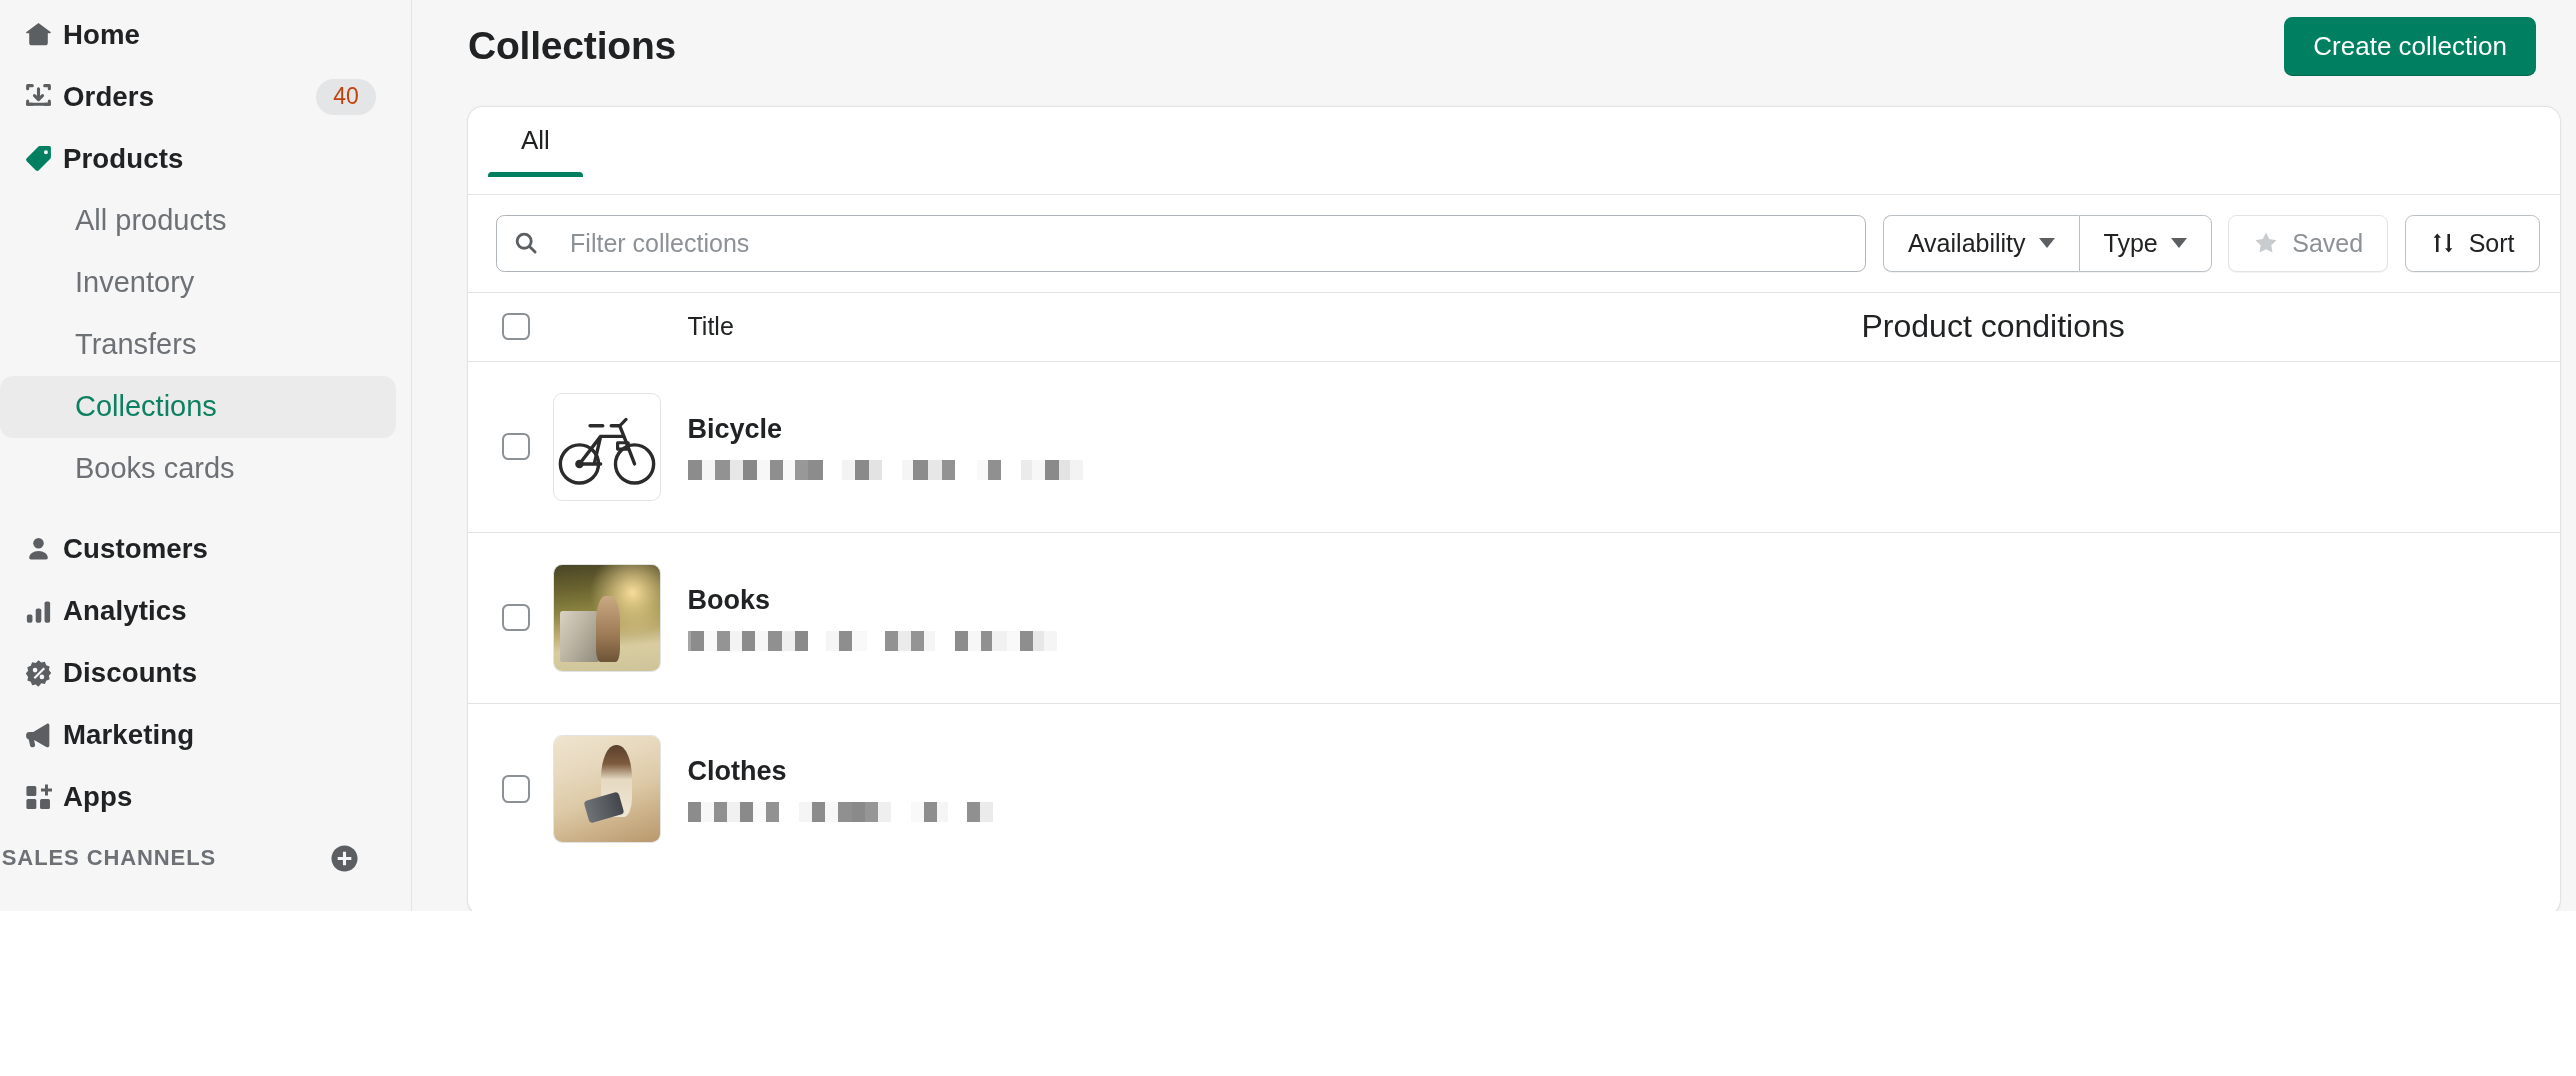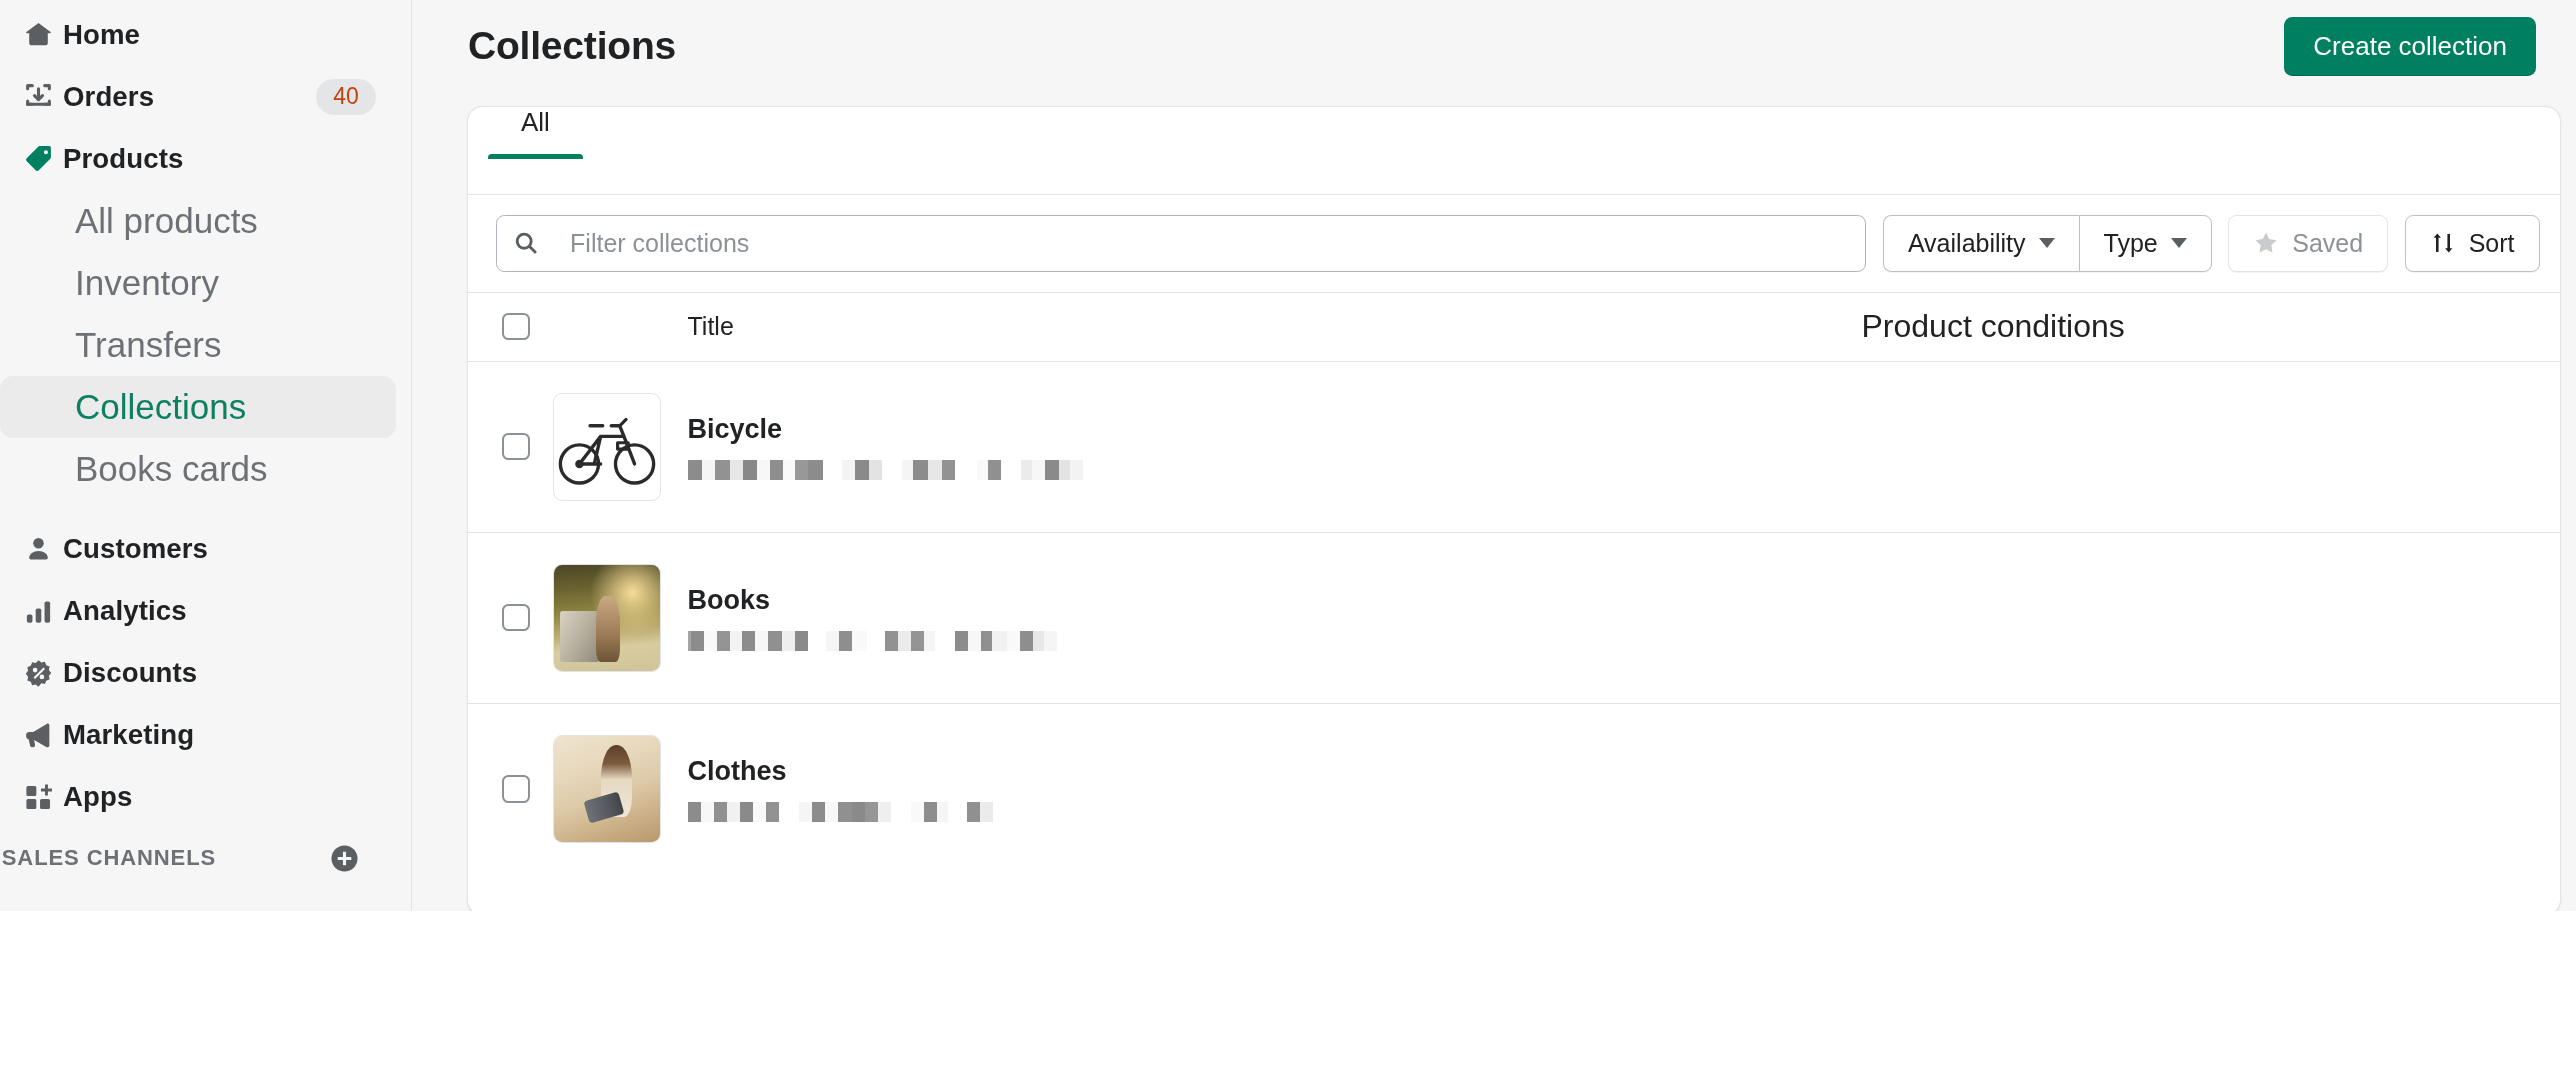--- a/index.html
+++ b/index.html
@@ -52,21 +52,21 @@
     border-radius: 27.6px; padding: 6.4px 17.5px; line-height:1;
   }
   .sub-item {
     display:flex; align-items:center;
     height: 62px;
     margin: 0 14.7px 0 0;
     padding-left: 75px;
     border-radius: 13px;
     cursor:pointer;
   }
-  .sub-item .lbl { font-size: 35px; font-weight: 400; color:#6D7175; }
+  .sub-item .lbl { font-size: 29px; font-weight: 400; color:#6D7175; }
   .sub-item.active { background:#EBEBEB; }
   .sub-item.active .lbl { color:#0E8062; font-weight:500; }
 
   .nav-gap { height: 18.4px; }
 
   .sales-channels {
     margin-top: auto;
     padding: 0 0 33px 0;
     display:flex; align-items:center; height: 73px;
   }
@@ -102,21 +102,21 @@
     margin: 14.7px 16.5px 0 56px;
     background:#ffffff;
     border-radius: 14.7px;
     box-shadow: 0 0 0 0.9px rgba(63,63,68,0.05), 0 0.9px 2.8px rgba(63,63,68,0.15);
     overflow: hidden;
     height: 808px;
   }
 
   
   .tabs {
-    display:flex; align-items:flex-start;
+    display:flex; align-items:center;
     height: 88px;
     border-bottom: 1.8px solid #E1E3E5;
     padding-left: 20px;
   }
   .tab {
     position:relative;
     padding: 0 33px 20px 33px;
     font-size: 26px; color:#202223;
     cursor:pointer;
   }

